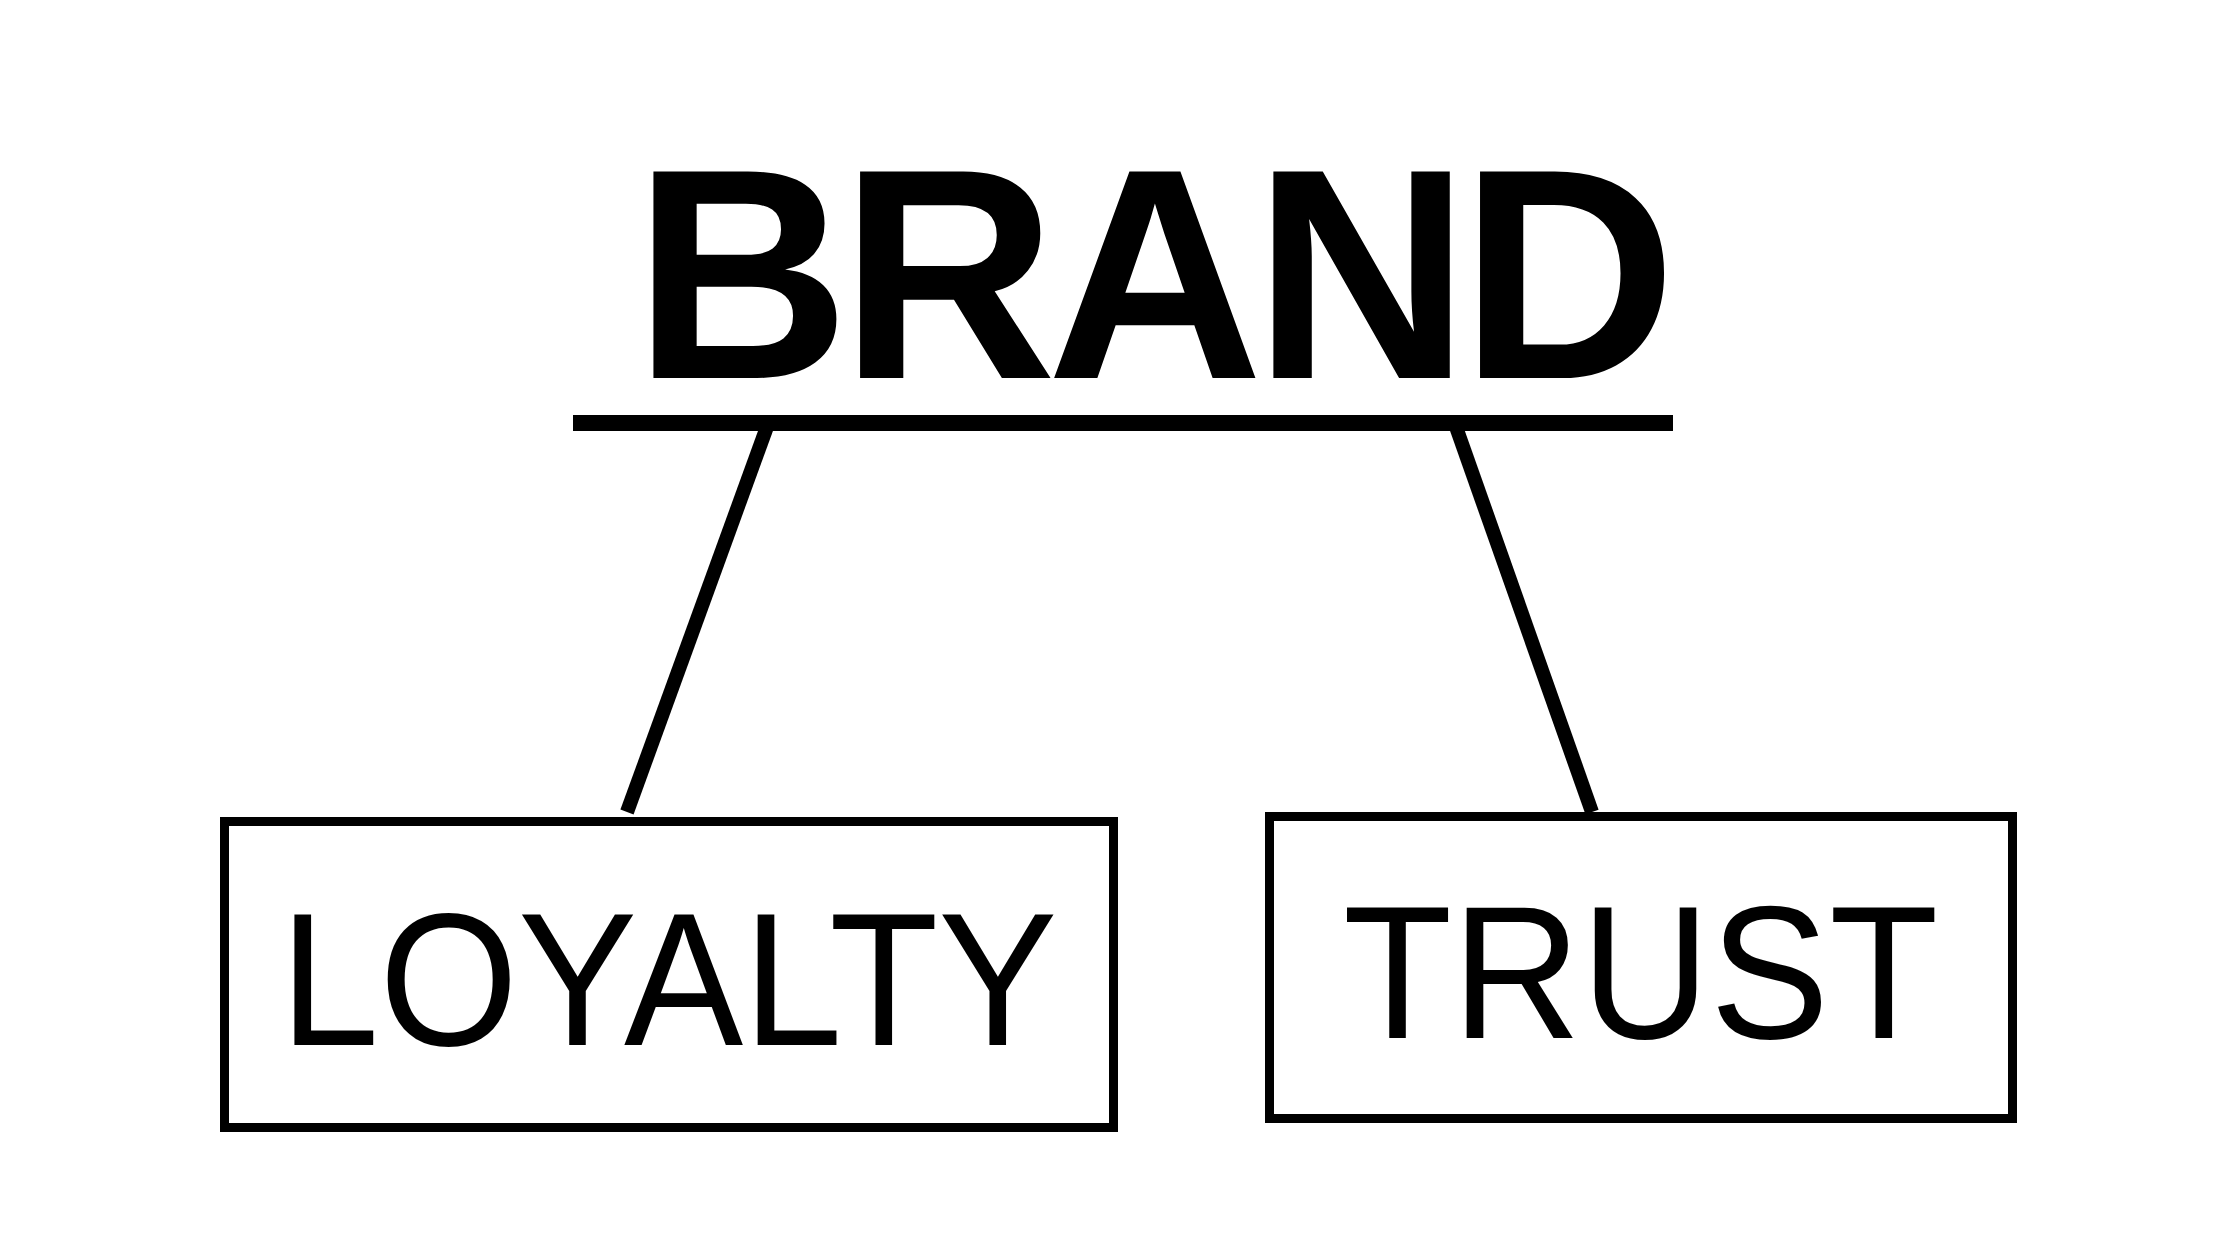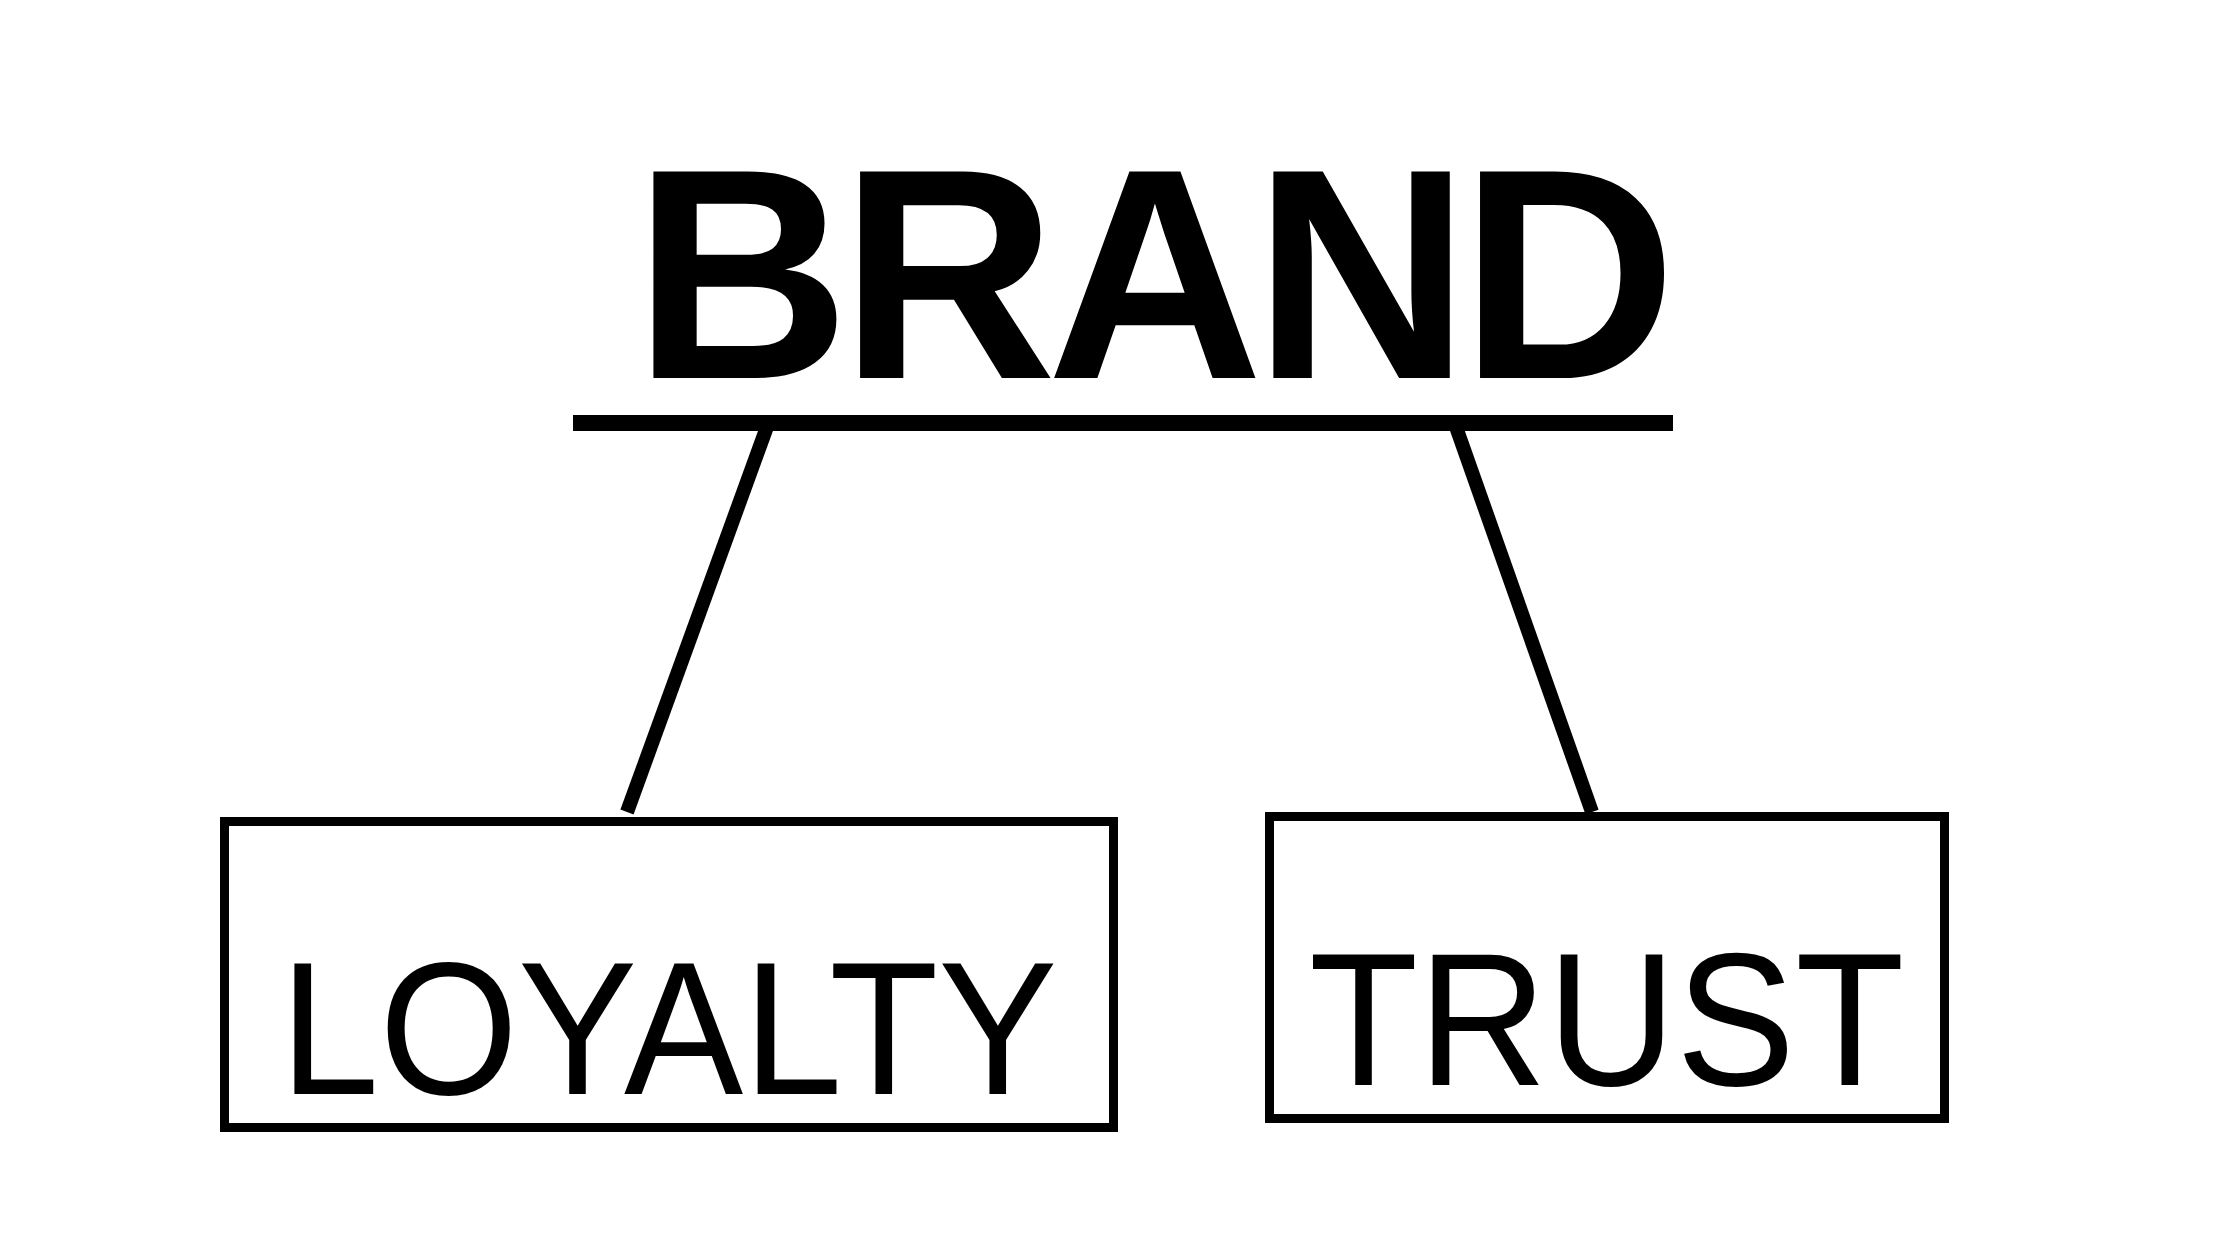--- a/index.html
+++ b/index.html
@@ -46,34 +46,34 @@
     top: 0;
     width: 2240px;
     height: 1260px;
     display: block;
   }
   .node-box {
     position: absolute;
     border: 9px solid var(--ink);
     background: var(--bg);
     display: flex;
-    align-items: flex-end;
+    align-items: center;
     justify-content: center;
     padding-top: 8px;
   }
   .node-box.loyalty {
     left: 220px;
     top: 817px;
     width: 898px;
     height: 315px;
   }
   .node-box.trust {
     left: 1265px;
     top: 812px;
-    width: 684px;
+    width: 752px;
     height: 311px;
   }
   .node-label {
     font-size: 190px;
     line-height: 1;
     font-weight: normal;
     white-space: nowrap;
     transform: scaleX(0.94);
     transform-origin: center center;
     color: var(--ink);

